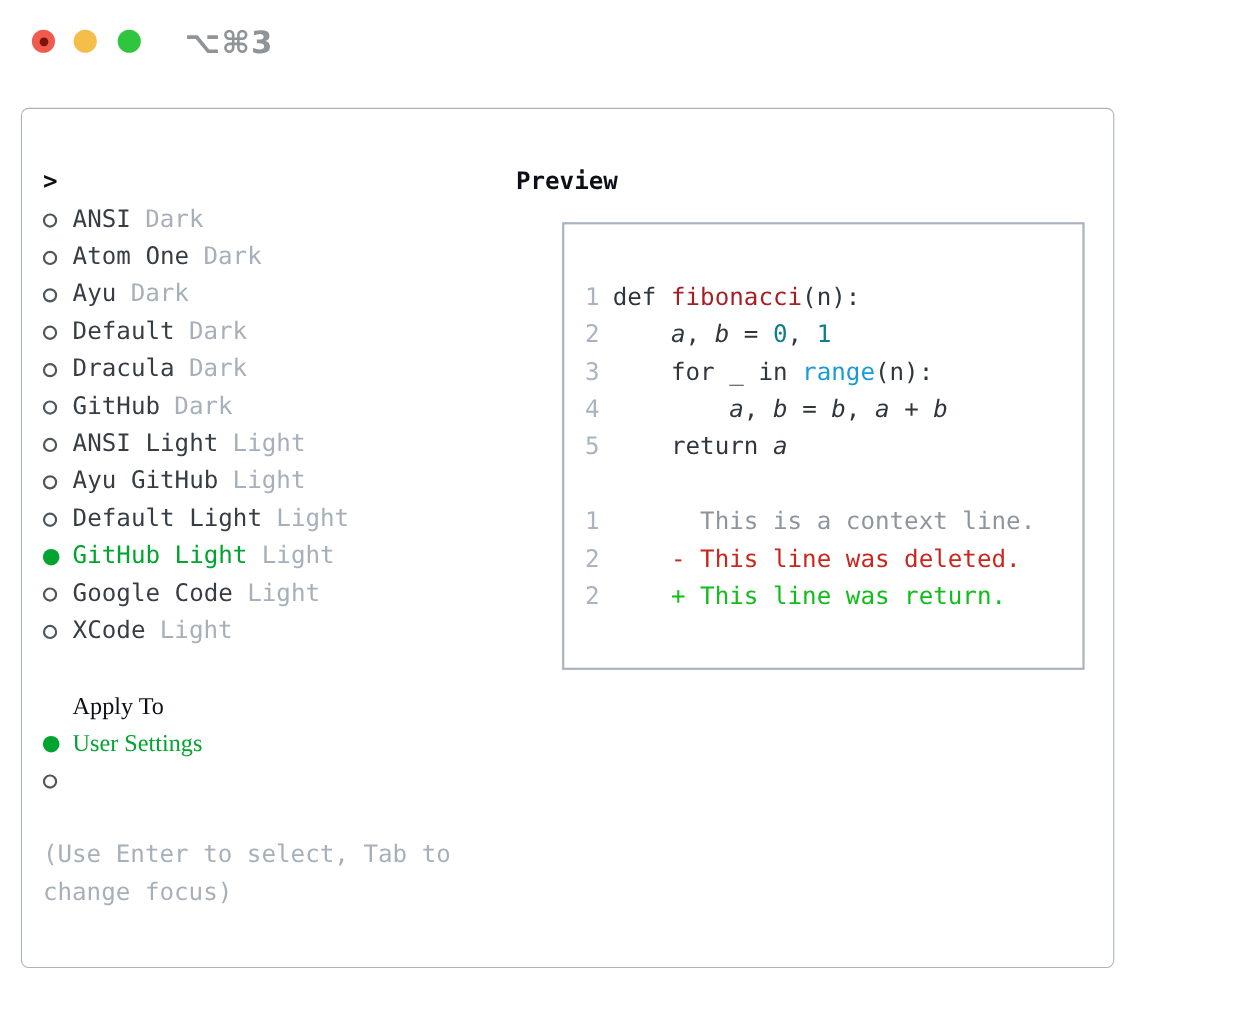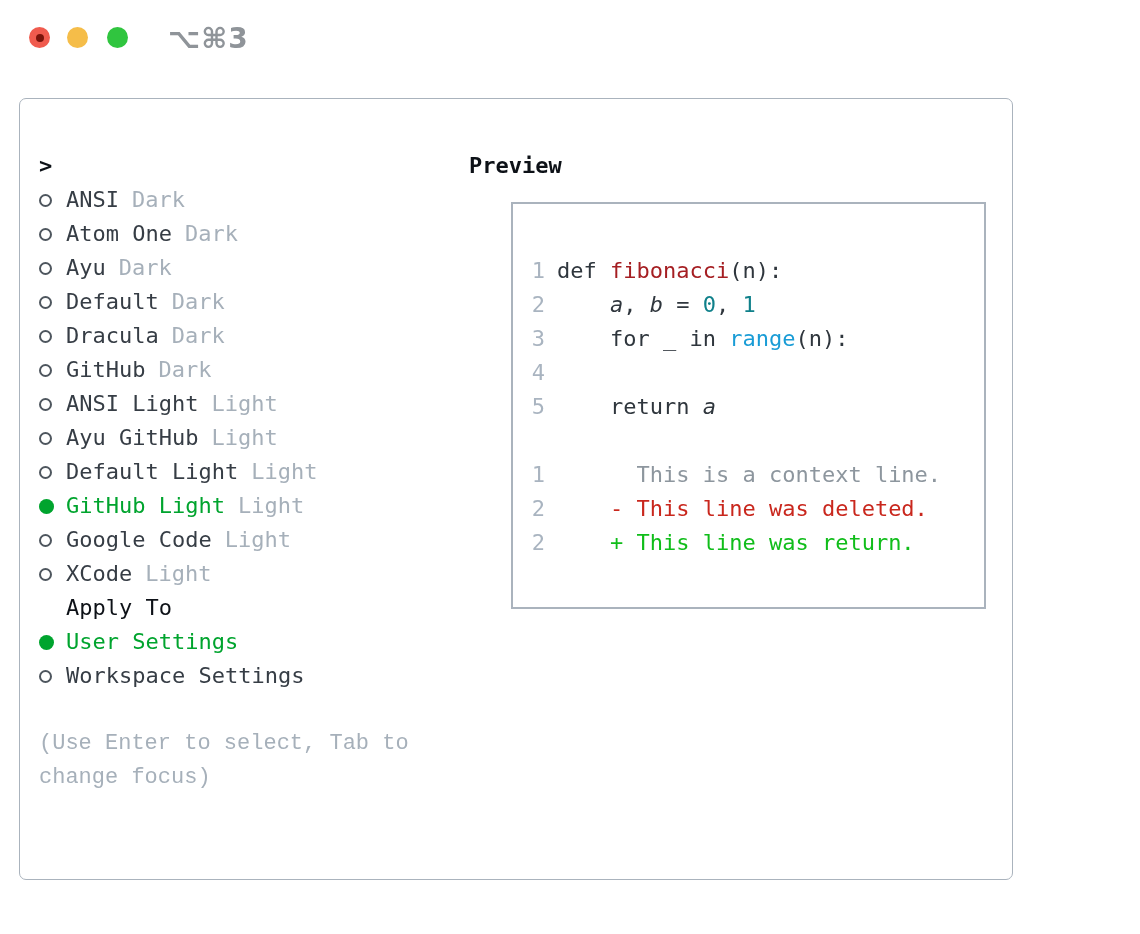--- a/index.html
+++ b/index.html
@@ -60,22 +60,22 @@
   .hdr{font-weight:bold;color:var(--heading);}
   .subhdr{color:var(--heading);}
   .radio{
     width:13px;height:13px;border:2px solid var(--radio-ring);
     border-radius:50%;background:transparent;
   }
   .radio.sel{width:15px;height:15px;border:none;background:var(--accent-green);}
   .tname{color:#363d45;white-space:pre;text-align:right;}
   .tname.sel{color:var(--accent-green);}
   .tsuffix{color:var(--muted);margin-left:13px;white-space:pre;}
-  .apply-block{}
-  .help{margin-top:34px;color:var(--muted);font-family:Liberation Mono, monospace;}
+  .apply-block{margin-top:34px;font-family:Liberation Serif, serif;}
+  .help{margin-top:34px;color:var(--muted);}
   
   .preview-title{
     position:absolute;left:449px;top:50px;height:34px;line-height:34px;
     font-weight:bold;color:var(--heading);
   }
   .preview-box{
     position:absolute;left:491px;top:103px;width:475px;height:407px;
     border:2px solid var(--window-border);background:#fff;
     padding:50px 0 0 18px;overflow:hidden;
   }
@@ -211,21 +211,20 @@
             <div class="trow">
               <span class="marker">
                 <span class="radio sel"></span>
               </span>
               <span class="tname sel">User Settings</span>
             </div>
             <div class="trow">
               <span class="marker">
                 <span class="radio"></span>
               </span>
-              <span class="tname">Workspace Settings</span>
             </div>
           </div>
       </div>
 
       <div class="help">
         <div>(Use Enter to select, Tab to</div>
         <div>change focus)</div>
       </div>
     </div>
 
@@ -240,20 +239,21 @@
           <div class="pline">
             <span class="ln">2</span>
             <span class="code"><span class="tk-plain">    </span><span class="tk-var">a</span><span class="tk-plain">, </span><span class="tk-var">b</span><span class="tk-plain"> = </span><span class="tk-number">0</span><span class="tk-plain">, </span><span class="tk-number">1</span></span>
           </div>
           <div class="pline">
             <span class="ln">3</span>
             <span class="code"><span class="tk-plain">    for _ in </span><span class="tk-call">range</span><span class="tk-plain">(n):</span></span>
           </div>
           <div class="pline">
             <span class="ln">4</span>
+            <span class="code"><span class="tk-plain">        </span><span class="tk-var">a</span><span class="tk-plain">, </span><span class="tk-var">b</span><span class="tk-plain"> = </span><span class="tk-var">b</span><span class="tk-plain">, </span><span class="tk-var">a</span><span class="tk-plain"> + </span><span class="tk-var">b</span></span>
           </div>
           <div class="pline">
             <span class="ln">5</span>
             <span class="code"><span class="tk-plain">    return </span><span class="tk-var">a</span></span>
           </div>
         </div>
       <div id="diff-lines" class="diff-block">
           <div class="pline">
             <span class="ln">1</span>
             <span class="code"><span class="tk-ctx">      This is a context line.</span></span>

